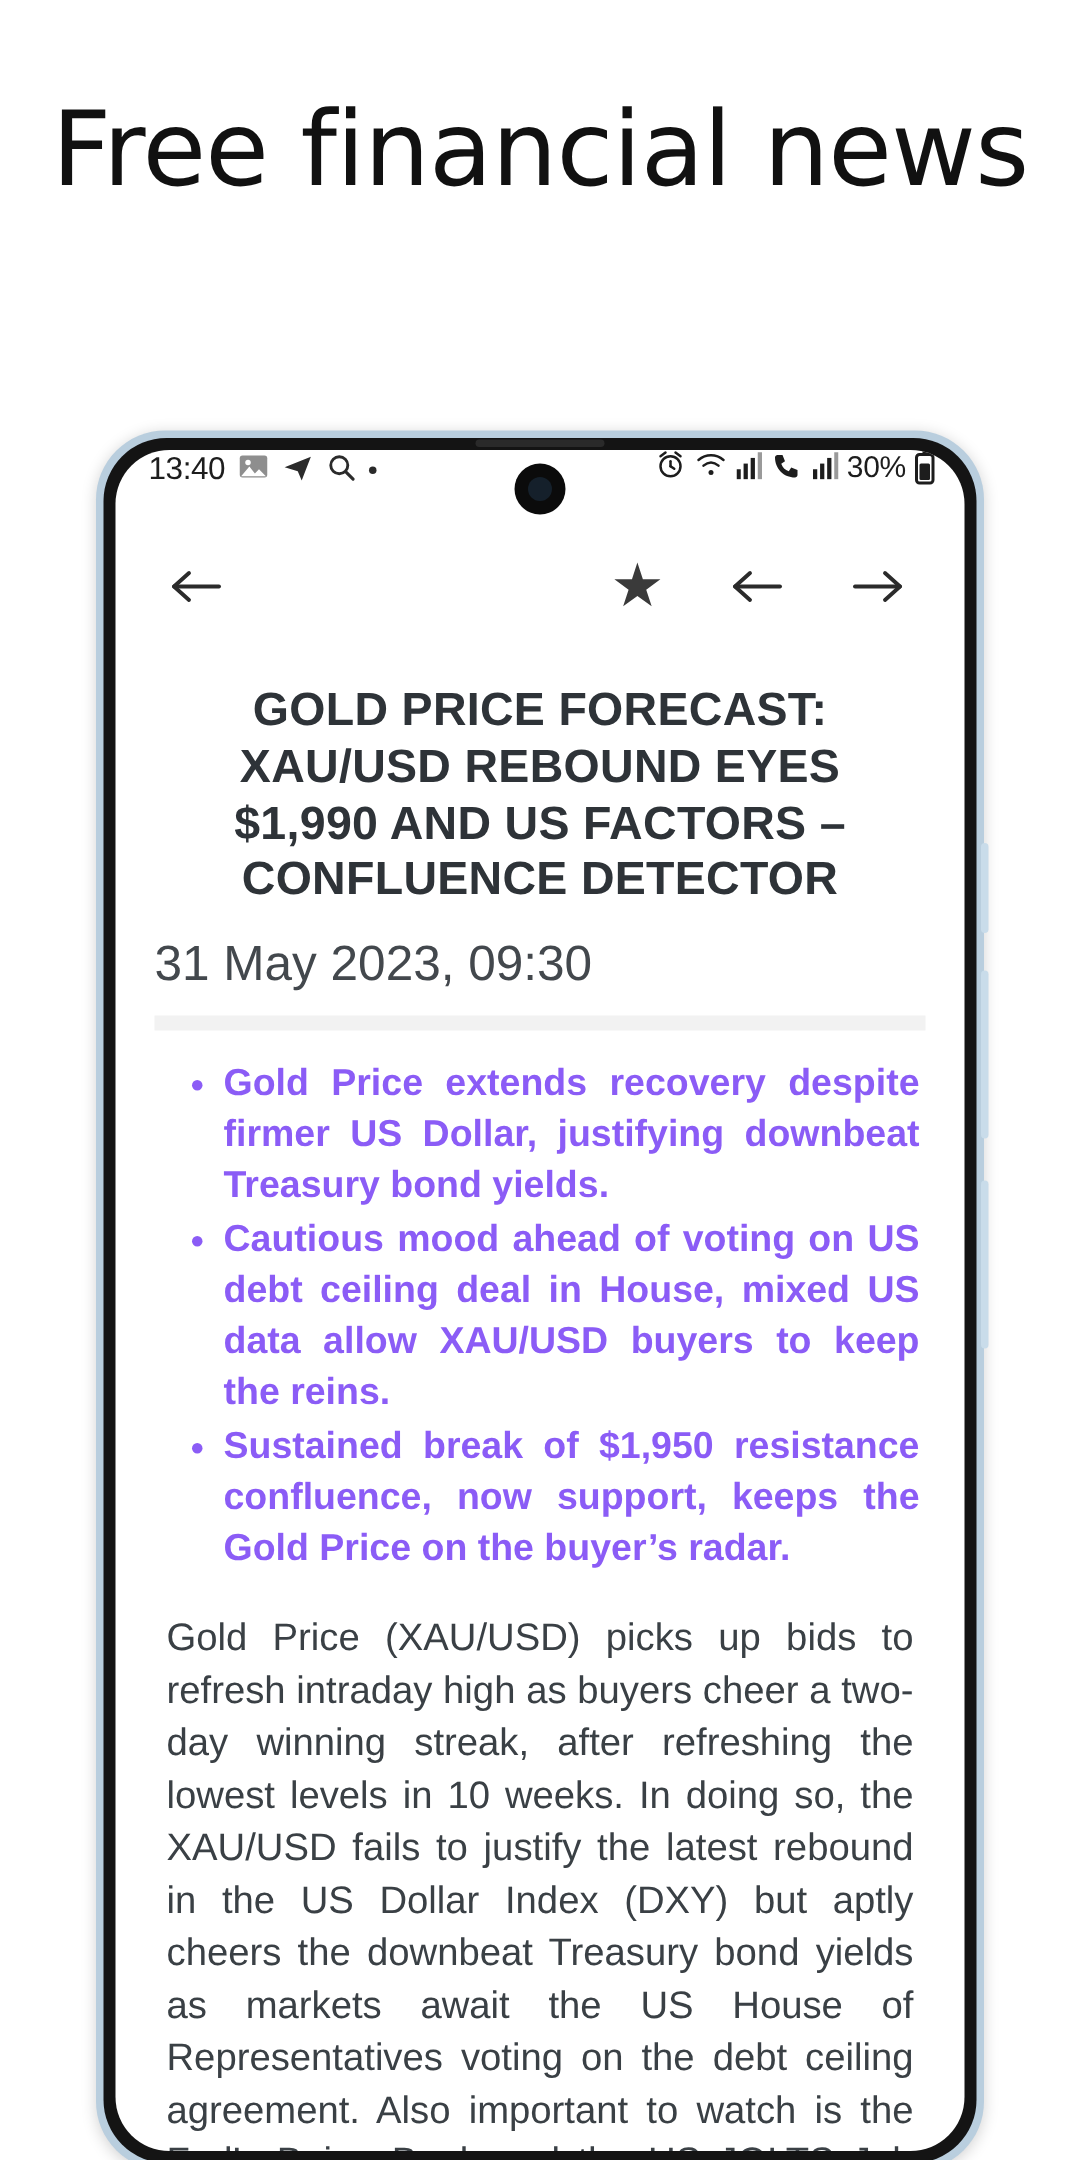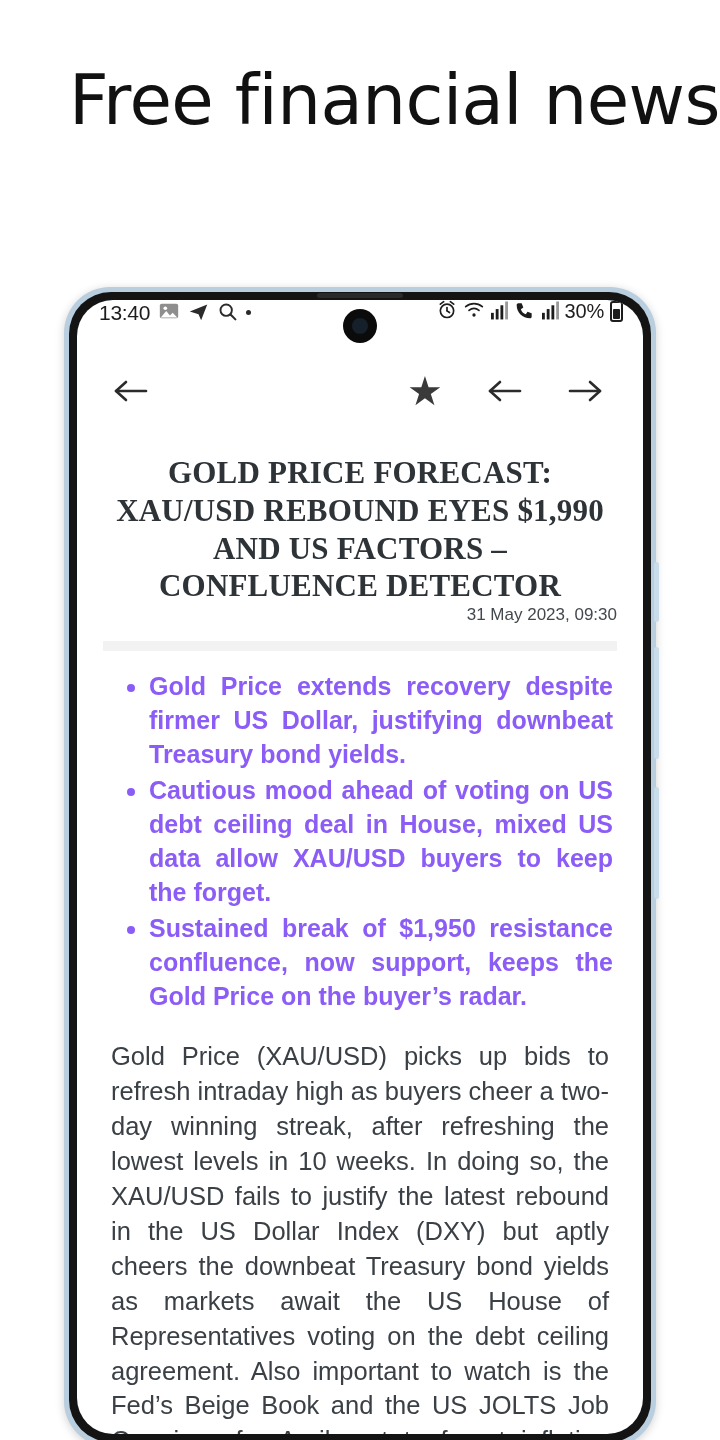--- a/index.html
+++ b/index.html
@@ -15,21 +15,21 @@
     font-family: "Liberation Sans", sans-serif;
     -webkit-font-smoothing: antialiased;
   }
 
   
   .promo-title {
     position: absolute;
     top: 56px;
     left: 0;
     width: 720px;
-    text-align: right;
+    text-align: center;
     font-size: 69px;
     line-height: 1.28;
     letter-spacing: -0.5px;
     color: #111111;
     font-weight: 400;
     font-family: "DejaVu Sans", sans-serif;
   }
 
   
   .phone {
@@ -205,26 +205,27 @@
     overflow: hidden;
   }
   .art-title {
     text-align: center;
     font-size: 31px;
     line-height: 1.22;
     font-weight: bold;
     color: #2e3338;
     letter-spacing: 0.2px;
     margin: 16px 6px 0 6px;
-    font-family: Liberation Serif, serif;
+    font-family: Liberation Sans, sans-serif;
   }
   .art-date {
-    text-align: right;
-    font-size: 17px;
+    text-align: left;
+    font-size: 33px;
     color: #43484d;
+    margin-top: 18px;
     margin-bottom: 16px;
   }
   .divider {
     height: 10px;
     background: #f2f2f2;
     margin: 6px 0 18px 0;
   }
   .bullets {
     margin: 0 0 0 0;
     padding-left: 46px;
@@ -355,21 +356,21 @@
           </div>
         </div>
       </div>
 
       <div class="article">
         <div class="art-title">GOLD PRICE FORECAST: XAU/USD REBOUND EYES $1,990 AND US FACTORS – CONFLUENCE DETECTOR</div>
         <div class="art-date">31 May 2023, 09:30</div>
         <div class="divider"></div>
         <ul class="bullets">
           <li>Gold Price extends recovery despite firmer US Dollar, justifying downbeat Treasury bond yields.</li>
-          <li>Cautious mood ahead of voting on US debt ceiling deal in House, mixed US data allow XAU/USD buyers to keep the forget.</li>
+          <li>Cautious mood ahead of voting on US debt ceiling deal in House, mixed US data allow XAU/USD buyers to keep the reins.</li>
           <li>Sustained break of $1,950 resistance confluence, now support, keeps the Gold Price on the buyer’s radar.</li>
         </ul>
         <p class="para first">Gold Price (XAU/USD) picks up bids to refresh intraday high as buyers cheer a two-day winning streak, after refreshing the lowest levels in 10 weeks. In doing so, the XAU/USD fails to justify the latest rebound in the US Dollar Index (DXY) but aptly cheers the downbeat Treasury bond yields as markets await the US House of Representatives voting on the debt ceiling agreement. Also important to watch is the Fed’s Beige Book and the US JOLTS Job Openings for April, not to forget inflation clues from Eurozone.</p>
 
       </div>
 
     </div>
   </div>
 </div>
 

